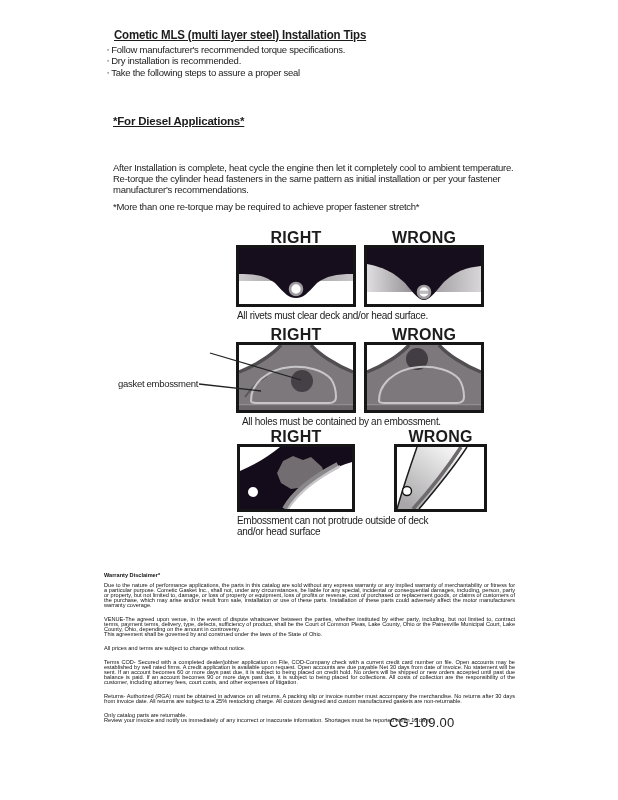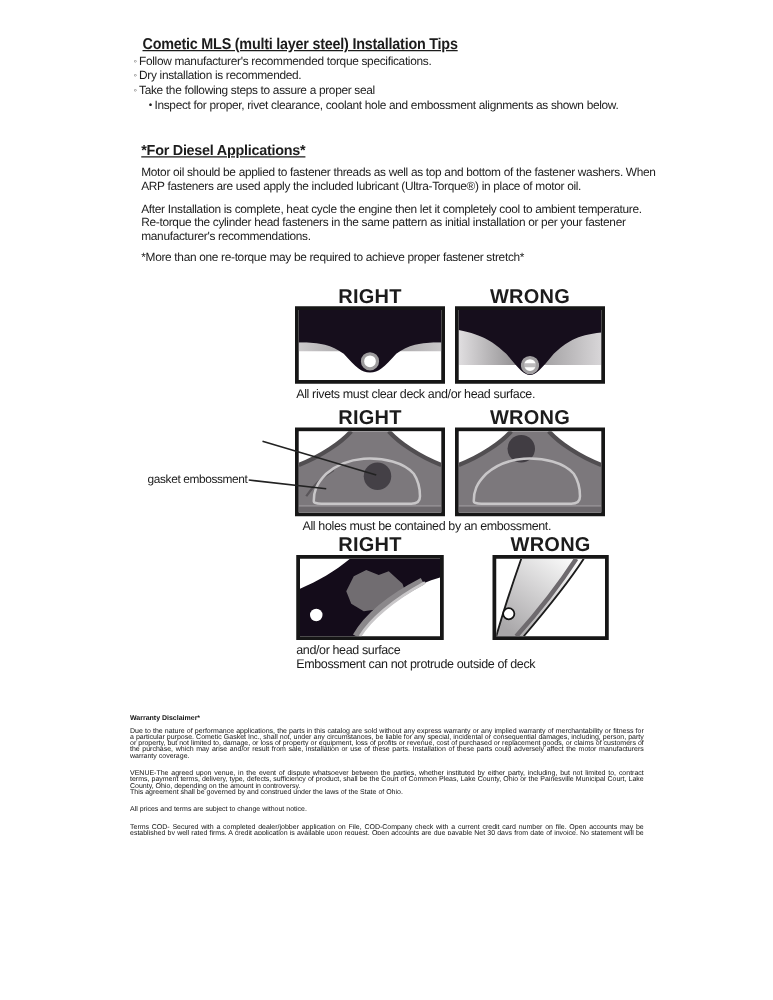--- a/index.html
+++ b/index.html
@@ -1,17 +1,17 @@
 <!DOCTYPE html>
 <html><head>
 <meta charset="utf-8">
 <style>
   html,body{margin:0;padding:0;background:#ffffff;}
   .page{
-    position:relative;width:618px;height:668px;background:#ffffff;overflow:hidden;
+    position:relative;width:618px;height:800px;background:#ffffff;overflow:hidden;
     font-family:"Liberation Sans","DejaVu Sans",sans-serif;color:#1c1c1c;
   }
   .abs{position:absolute;}
   .title{
     font-size:12.5px;font-weight:bold;text-decoration:underline;
     transform:scaleX(0.92);transform-origin:left top;letter-spacing:-0.2px;white-space:nowrap;
   }
   .bullets{font-size:9.5px;letter-spacing:-0.25px;line-height:11.4px;white-space:nowrap;}
   .bline{padding-left:7px;text-indent:-7px;}
   .bline .m{font-size:7px;vertical-align:1px;padding-right:2px;}
@@ -35,25 +35,23 @@
 <div class="page">
 
   <div class="abs title" style="left:114px;top:28px;">Cometic MLS (multi layer steel) Installation Tips</div>
 
   <div class="abs bullets" style="left:107px;top:44px;">
     <div class="bline"><span class="m">◦</span><span>Follow manufacturer's recommended torque specifications.</span></div>
     <div class="bline"><span class="m">◦</span><span>Dry installation is recommended.</span></div>
     <div class="bline"><span class="m">◦</span><span>Take the following steps to assure a proper seal</span></div>
   </div>
   <div class="abs bullets" style="left:119px;top:78px;">
-    <div class="bline sub"><span class="m">•</span><span>Inspect for proper, rivet clearance, coolant hole and embossment alignments as shown below.</span></div>
   </div>
 
   <div class="abs h2" style="left:113px;top:115px;">*For Diesel Applications*</div>
-  <div class="abs para" style="left:113px;top:134px;">Motor oil should be applied to fastener threads as well as top and bottom of the fastener washers. When ARP fasteners are used apply the included lubricant (Ultra-Torque®) in place of motor oil.</div>
   <div class="abs para" style="left:113px;top:163px;">After Installation is complete, heat cycle the engine then let it completely cool to ambient temperature. Re-torque the cylinder head fasteners in the same pattern as initial installation or per your fastener manufacturer's recommendations.</div>
   <div class="abs para" style="left:113px;top:202px;">*More than one re-torque may be required to achieve proper fastener stretch*</div>
 
   <div class="abs figlabel" style="left:236px;top:229px;width:120px;">RIGHT</div>
   <div class="abs figlabel" style="left:364px;top:229px;width:120px;">WRONG</div>
 
   <div class="abs panel" style="left:236px;top:245px;width:114px;height:56px;">
     <svg viewBox="0 0 114 56" preserveAspectRatio="none">
       <defs>
         <linearGradient id="g1r" x1="0" y1="0" x2="1" y2="0">
@@ -151,22 +149,22 @@
       </defs>
       <path d="M20,0 H70 C57,20 39,42 22,62 L0,62 C6,41 13,20 20,0 Z" fill="url(#g3w)"></path>
       <path d="M20,0 C13,20 6,41 0,62" fill="none" stroke="#1c1c1c" stroke-width="1.5"></path>
       <path d="M70,0 C57,20 39,42 22,62" fill="none" stroke="#1c1c1c" stroke-width="1.5"></path>
       <path d="M64,0 C51,20 34,42 16,62" fill="none" stroke="#6e6a6e" stroke-width="3.6"></path>
       <circle cx="10" cy="44" r="4.5" fill="#ffffff" stroke="#131313" stroke-width="1.4"></circle>
     </svg>
   </div>
 
   <div class="abs caption" style="left:237px;top:515px;line-height:11px;">
+    <div>Embossment can not protrude outside of deck</div>
     <div>and/or head surface</div>
-    <div>Embossment can not protrude outside of deck</div>
   </div>
 
   <div class="abs legal" style="left:104px;top:573px;">
     <p class="lh">Warranty Disclaimer*</p>
     <p>Due to the nature of performance applications, the parts in this catalog are sold without any express warranty or any implied warranty of merchantability or fitness for a particular purpose.  Cometic Gasket Inc., shall not, under any circumstances, be liable for any special, incidental or consequential damages, including, person, party or property, but not limited to, damage, or loss of property or equipment, loss of profits or revenue, cost of purchased or replacement goods, or claims of customers of the purchase, which may arise and/or result from sale, installation or use of these parts.  Installation of these parts could adversely affect the motor manufacturers warranty coverage.</p>
     <p class="tight">VENUE-The agreed upon venue, in the event of dispute whatsoever between the parties, whether instituted by either party, including, but not limited to, contract terms, payment terms, delivery, type, defects, sufficiency of product, shall be the Court of Common Pleas, Lake County, Ohio or the Painesville Municipal Court, Lake County, Ohio, depending on the amount in controversy.</p>
     <p>This agreement shall be governed by and construed under the laws of the State of Ohio.</p>
     <p>All prices and terms are subject to change without notice.</p>
     <p>Terms COD- Secured with a completed dealer/jobber application on File, COD-Company check with a current credit card number on file.  Open accounts may be established by well rated firms.  A credit application is available upon request.  Open accounts are due payable Net 30 days from date of invoice.  No statement will be sent.  If an account becomes 60 or more days past due, it is subject to being placed on credit hold.  No orders will be shipped or new orders accepted until past due balance is paid.  If an account becomes 90 or more days past due, it is subject to being placed for collections.  All costs of collection are the responsibility of the customer, including attorney fees, court costs, and other expenses of litigation.</p>
     <p>Returns- Authorized (RGA) must be obtained in advance on all returns.  A packing slip or invoice number must accompany the merchandise.  No returns after 30 days from invoice date.  All returns are subject to a 25% restocking charge.  All custom designed and custom manufactured gaskets are non-returnable.</p>

